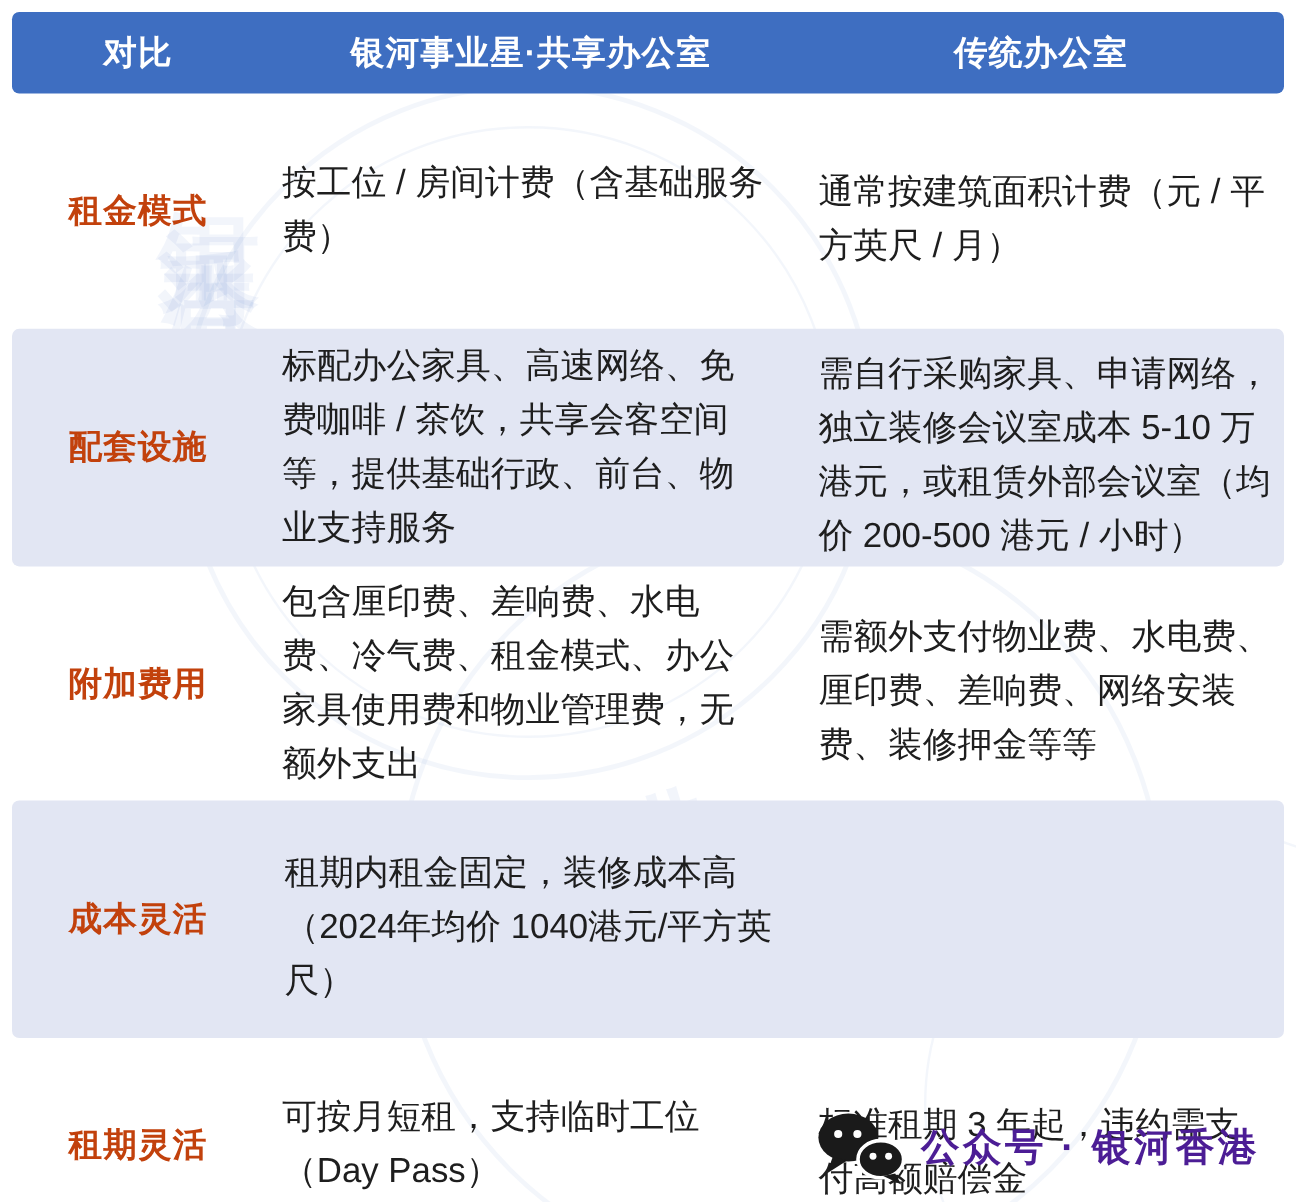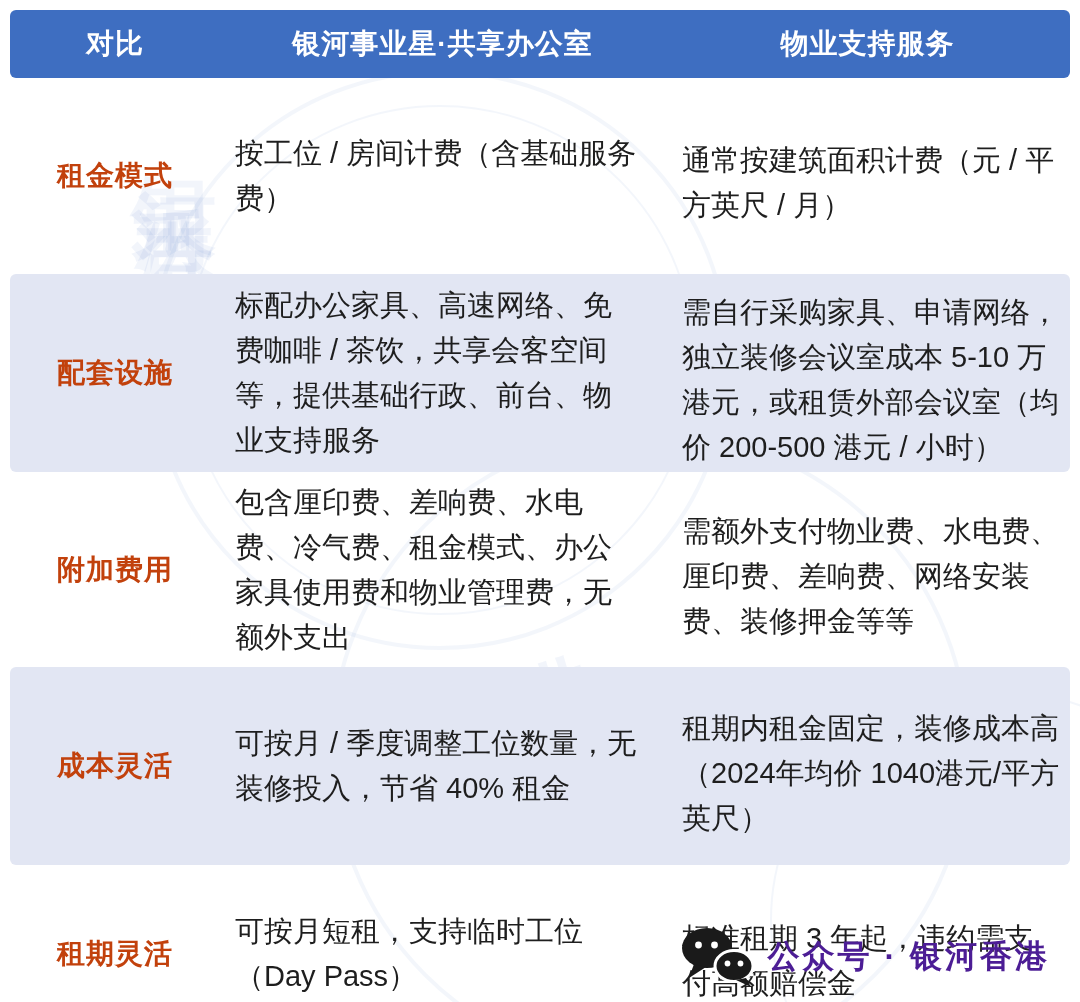--- a/index.html
+++ b/index.html
@@ -96,21 +96,21 @@
   <div class="wm-ring r3"></div>
   <div class="wm-ring r4"></div>
   <div class="wm-text t1">银河香港</div>
   <div class="wm-text t2">银河香港</div>
 
   <div class="tbl">
 
     <div class="row header">
       <div class="cell">对比</div>
       <div class="cell">银河事业星·共享办公室</div>
-      <div class="cell">物业支持服务</div>
+      <div class="cell">传统办公室</div>
     </div>
 
     <div class="row r1">
       <div class="label-cell">租金模式</div>
       <div class="text-cell mid">
           <span>按工位 / 房间计费（含基础服务费）</span>
         </div>
       <div class="text-cell right">
           <span>通常按建筑面积计费（元 / 平方英尺 / 月）</span>
         </div>
@@ -131,23 +131,20 @@
       <div class="text-cell mid">
           <span>包含厘印费、差响费、水电费、冷气费、租金模式、办公家具使用费和物业管理费，无额外支出</span>
         </div>
       <div class="text-cell right">
           <span>需额外支付物业费、水电费、厘印费、差响费、网络安装费、装修押金等等</span>
         </div>
     </div>
 
     <div class="row r4 band">
       <div class="label-cell">成本灵活</div>
-      <div class="text-cell mid">
-          <span>可按月 / 季度调整工位数量，无装修投入，节省 40% 租金</span>
-        </div>
       <div class="text-cell right">
           <span>租期内租金固定，装修成本高（2024年均价 1040港元/平方英尺）</span>
         </div>
     </div>
 
     <div class="row r5">
       <div class="label-cell">租期灵活</div>
       <div class="text-cell mid">
           <span>可按月短租，支持临时工位（Day Pass）</span>
         </div>

